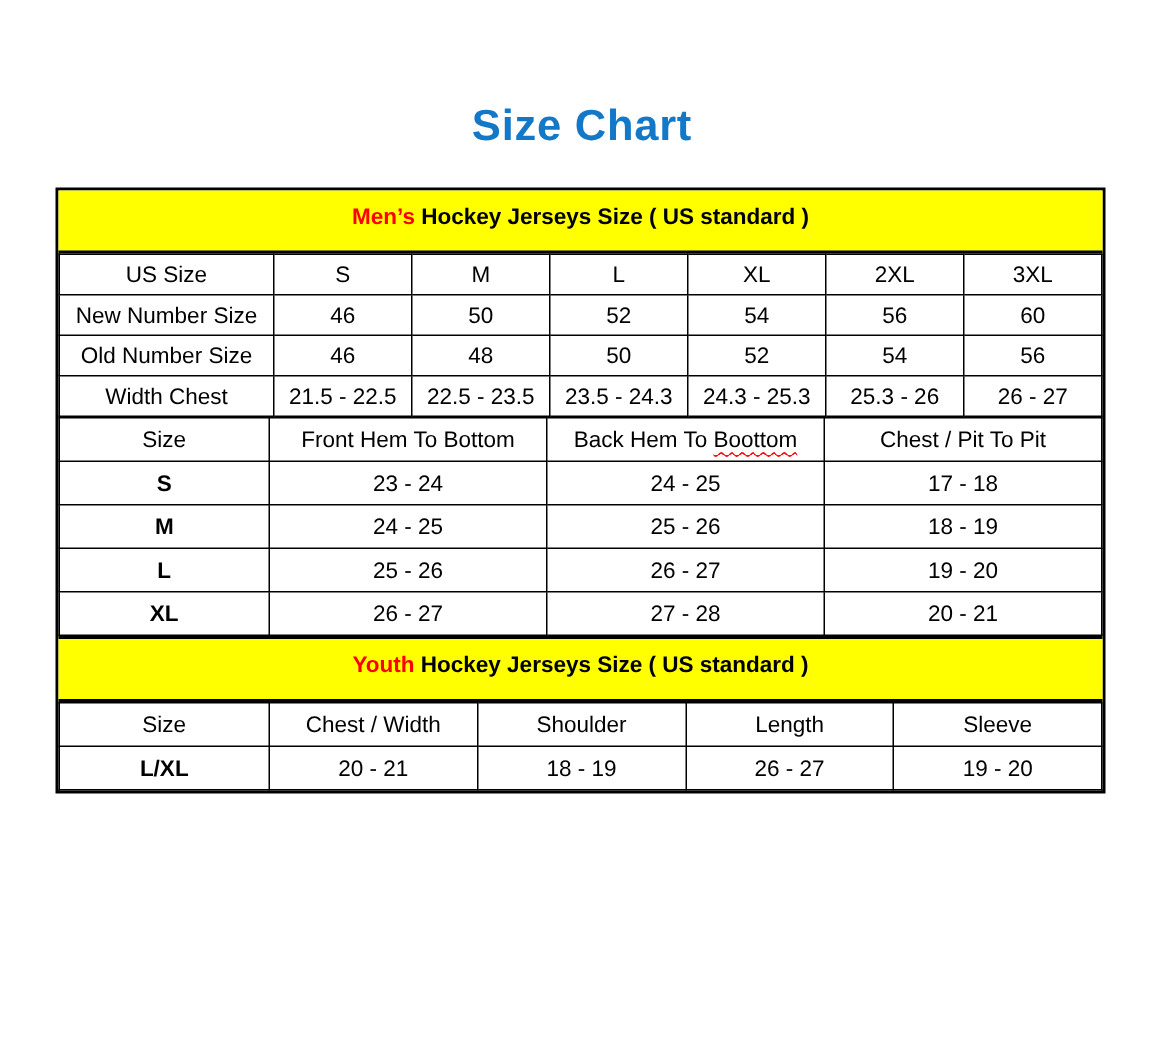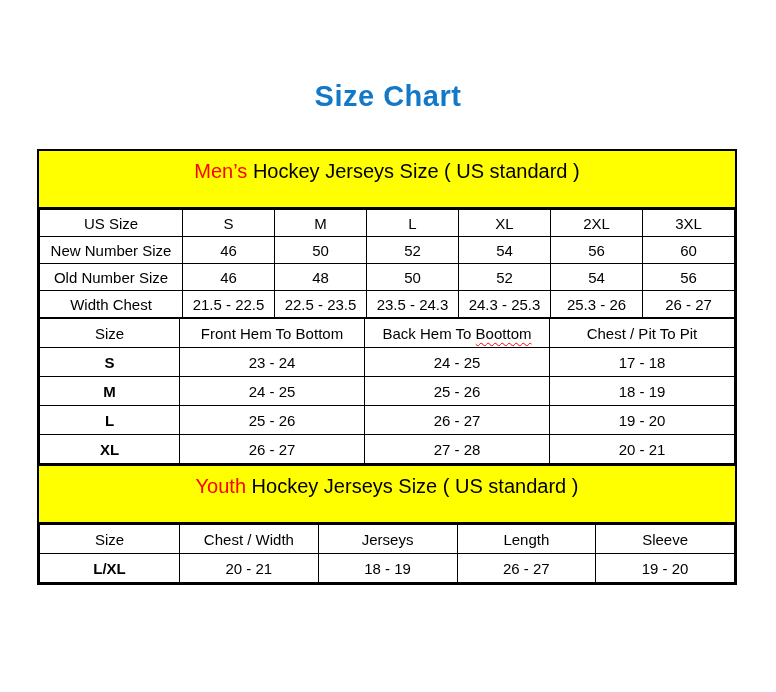--- a/index.html
+++ b/index.html
@@ -9,42 +9,42 @@
     font-family: "Liberation Sans", sans-serif;
   }
   .page {
     position: relative;
     width: 776px;
     height: 692px;
     background: #ffffff;
     overflow: hidden;
   }
   .page-title {
-    margin: 16px;
+    margin: 4px;
     padding-top: 64px;
     padding-bottom: 20px;
     text-align: center;
     font-size: 29px;
     font-weight: bold;
     color: #1478C8;
     letter-spacing: 0.5px;
   }
   .tables-wrap {
     margin-left: 37px;
     width: 700px;
     border: 2px solid #000000;
     box-sizing: border-box;
   }
   .section-band {
     background: #FFFF00;
     text-align: center;
-    font-weight: normal;
-    font-size: 20px;
+    font-weight: bold;
+    font-size: 15px;
     color: #000000;
-    padding: 9px 0 24px 0;
+    padding: 9px 0 14px 0;
     border-bottom: 2px solid #000000;
   }
   .section + .section .section-band {
     border-top: 2px solid #000000;
   }
   .band-highlight { color: #FF0000; }
   table.size-table {
     width: 100%;
     border-collapse: collapse;
     table-layout: fixed;
@@ -184,21 +184,21 @@
             <col style="width: 140px;">
             <col>
             <col>
             <col>
             <col>
           </colgroup>
           <thead>
             <tr>
               <th>Size</th>
               <th>Chest / Width</th>
-              <th>Jerseys</th>
+              <th>Shoulder</th>
               <th>Length</th>
               <th>Sleeve</th>
             </tr>
           </thead>
           <tbody>
             <tr>
               <td class="row-label-bold">L/XL</td>
               <td>20 - 21</td>
               <td>18 - 19</td>
               <td>26 - 27</td>

